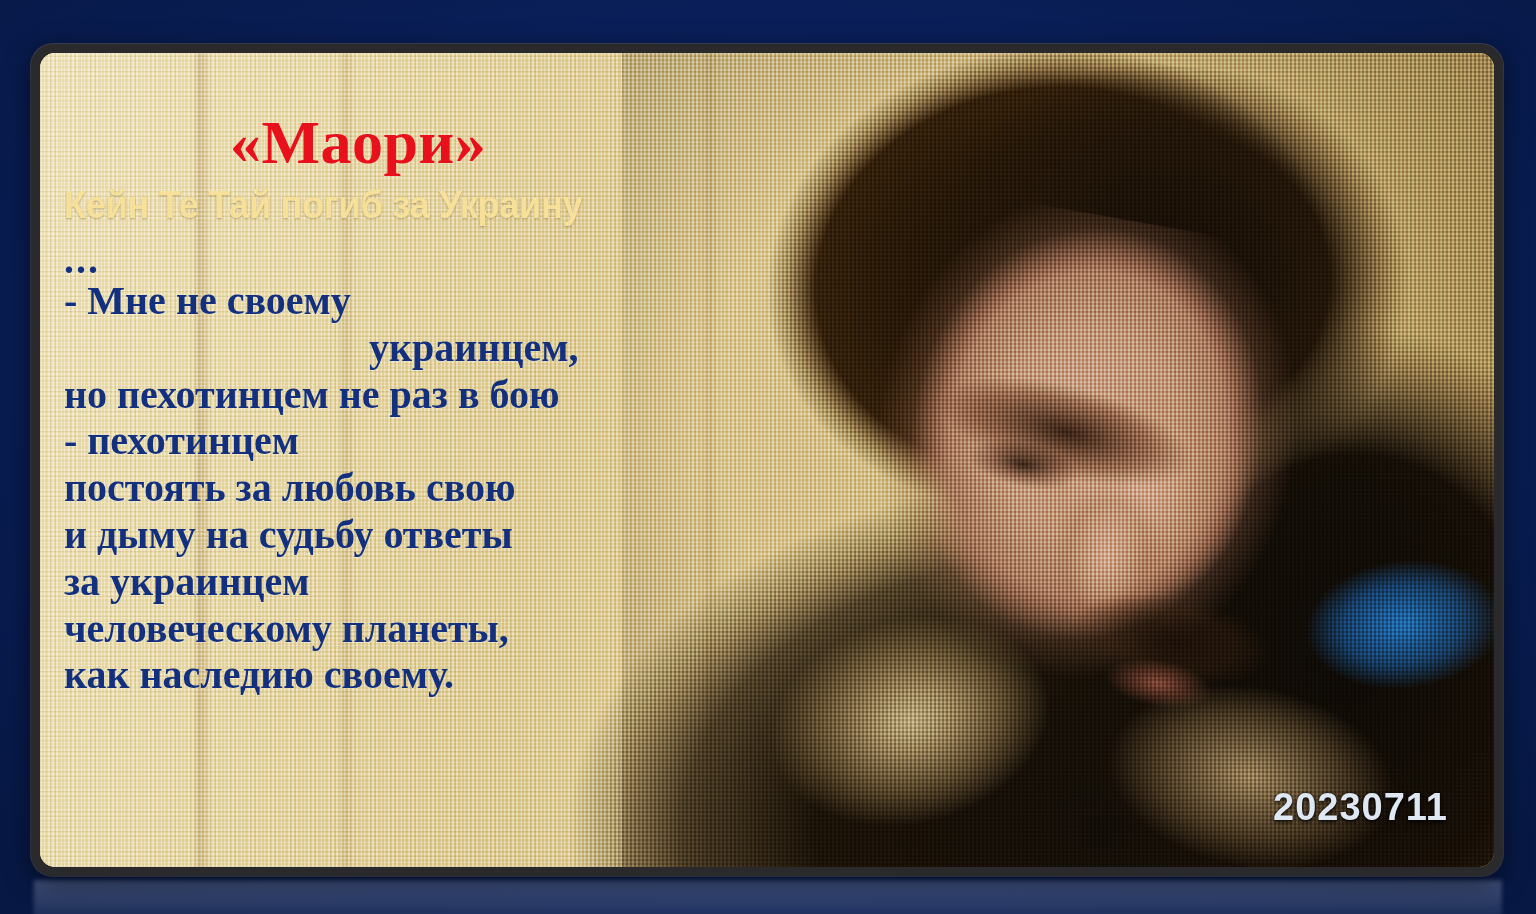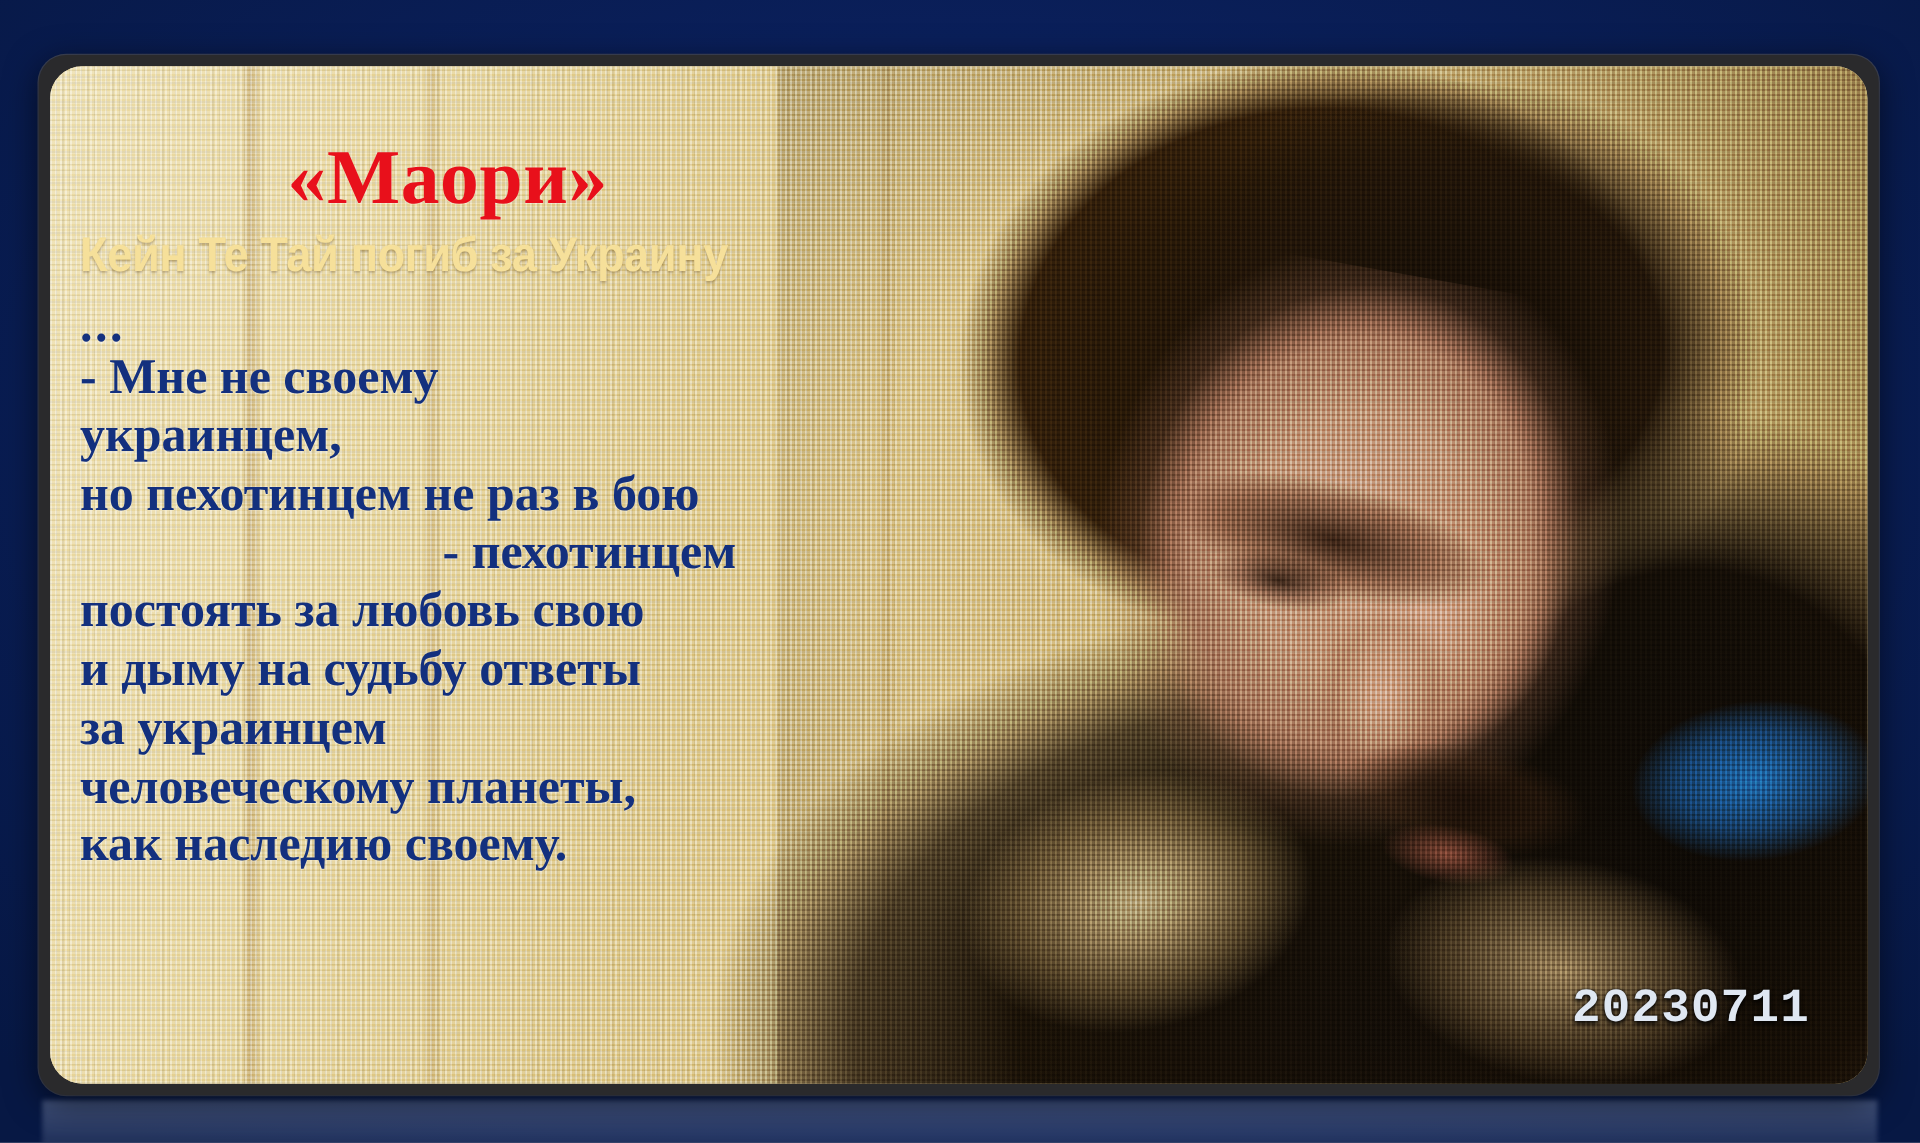--- a/index.html
+++ b/index.html
@@ -46,21 +46,21 @@
     width:1472px; height:832px;
     border-radius:22px;
     background:#2a2a2c;
     padding:9px;
     box-shadow:0 6px 26px rgba(0,0,0,0.55), 0 0 0 1px rgba(90,90,95,0.7);
   }
 
   #picture {
     position:relative;
     width:100%; height:100%;
-    border-radius:26px;
+    border-radius:15px;
     overflow:hidden;
     background:#d8c89c;
   }
 
   
   #canvas-bg {
     position:absolute; inset:0;
     background:
       linear-gradient(105deg, #efe3bd 0%, #e8d9ac 18%, #ddca97 38%, #d9c491 55%, #cfb782 72%, #c3a970 100%);
   }
@@ -223,31 +223,31 @@
     color:#13307e;
     font-family:"Liberation Serif", serif;
     font-weight:bold;
     font-size:40px;
     line-height:1.17;
     letter-spacing:0px;
     text-shadow:0 1px 0 rgba(255,255,255,0.30);
   }
   #poem .ln { white-space:pre; }
   #poem .ln.ellipsis { font-size:40px; letter-spacing:2px; line-height:0.9; }
-  #poem .ln.i1 { }
-  #poem .ln.i2 { padding-left:290px; }
+  #poem .ln.i1 { padding-left:305px; }
+  #poem .ln.i2 { }
   #poem .ln.i3 { padding-left:245px; }
 
   
   #datestamp {
     position:absolute;
     right:46px; bottom:38px;
     z-index:7;
     color:#dfe7f2;
-    font-family:Liberation Mono, monospace;
+    font-family:Liberation Sans, sans-serif;
     font-weight:bold;
     font-size:38px;
     letter-spacing:1px;
     text-shadow:0 2px 4px rgba(0,0,0,0.85), 0 0 2px rgba(0,0,0,0.9);
   }
 </style>
 </head>
 <body>
 
 <div id="slide">

